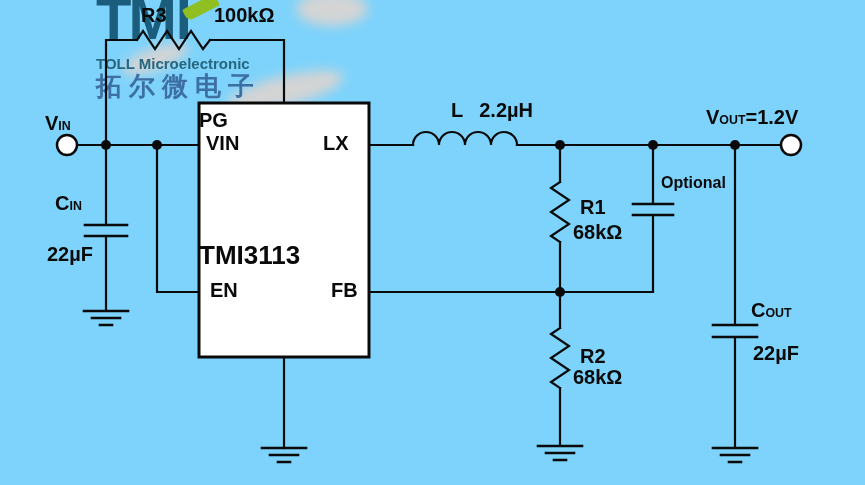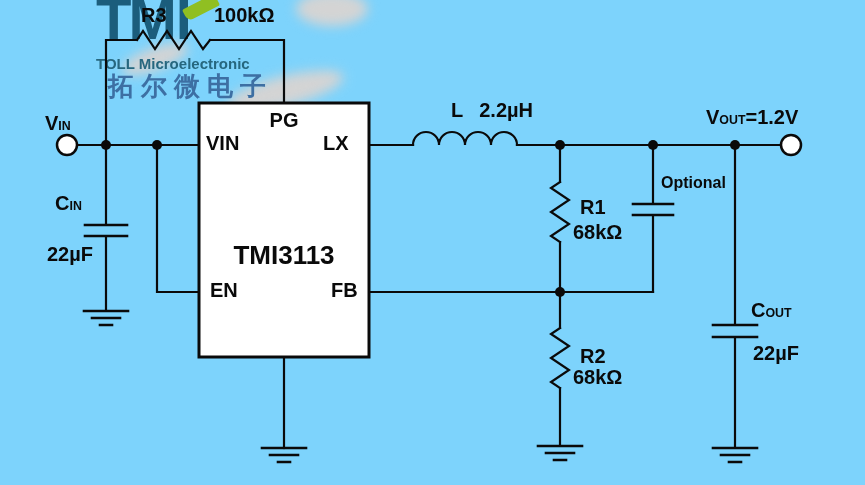--- a/index.html
+++ b/index.html
@@ -13,27 +13,27 @@
   #logo-big{
     left:96px;top:-10px;font-size:58px;font-weight:800;letter-spacing:-3px;
     color:#1b5d7c;line-height:1;
   }
   #logo-big .i-letter{color:#1b5d7c;margin-left:2px;}
   #logo-leaf{
     position:absolute;left:183px;top:1px;width:36px;height:13px;
     background:#90bf22;transform:rotate(-27deg);border-radius:2px 6px 2px 6px;z-index:1;
   }
   #logo-sub-en{left:96px;top:55px;font-size:15px;font-weight:700;color:#26677f;}
-  #logo-sub-cn{left:108px;top:69px;font-size:26px;font-weight:600;color:#3d6fa3;letter-spacing:7px;}
+  #logo-sub-cn{left:96px;top:69px;font-size:26px;font-weight:600;color:#3d6fa3;letter-spacing:7px;}
   
   #circuit-svg{position:absolute;left:0;top:0;z-index:2;}
   
   .lbl{position:absolute;z-index:3;color:#0a0a0a;font-weight:700;font-size:20px;line-height:1.05;white-space:nowrap;}
   .sub{font-size:0.62em;font-weight:700;}
-  .ic-center{left:199px;width:170px;text-align:center;}
+  .ic-center{left:199px;width:170px;}
   #lbl-ic-name{font-size:26px;margin-top:38px;}
   #lbl-optional{font-size:16px;}
   #lbl-inductor .gap{display:inline-block;width:16px;}
 </style>
 </head>
 <body>
 
 <div id="stage">
 
   <div class="swoosh" style="left:296px;top:-8px;width:72px;height:34px;"></div>

